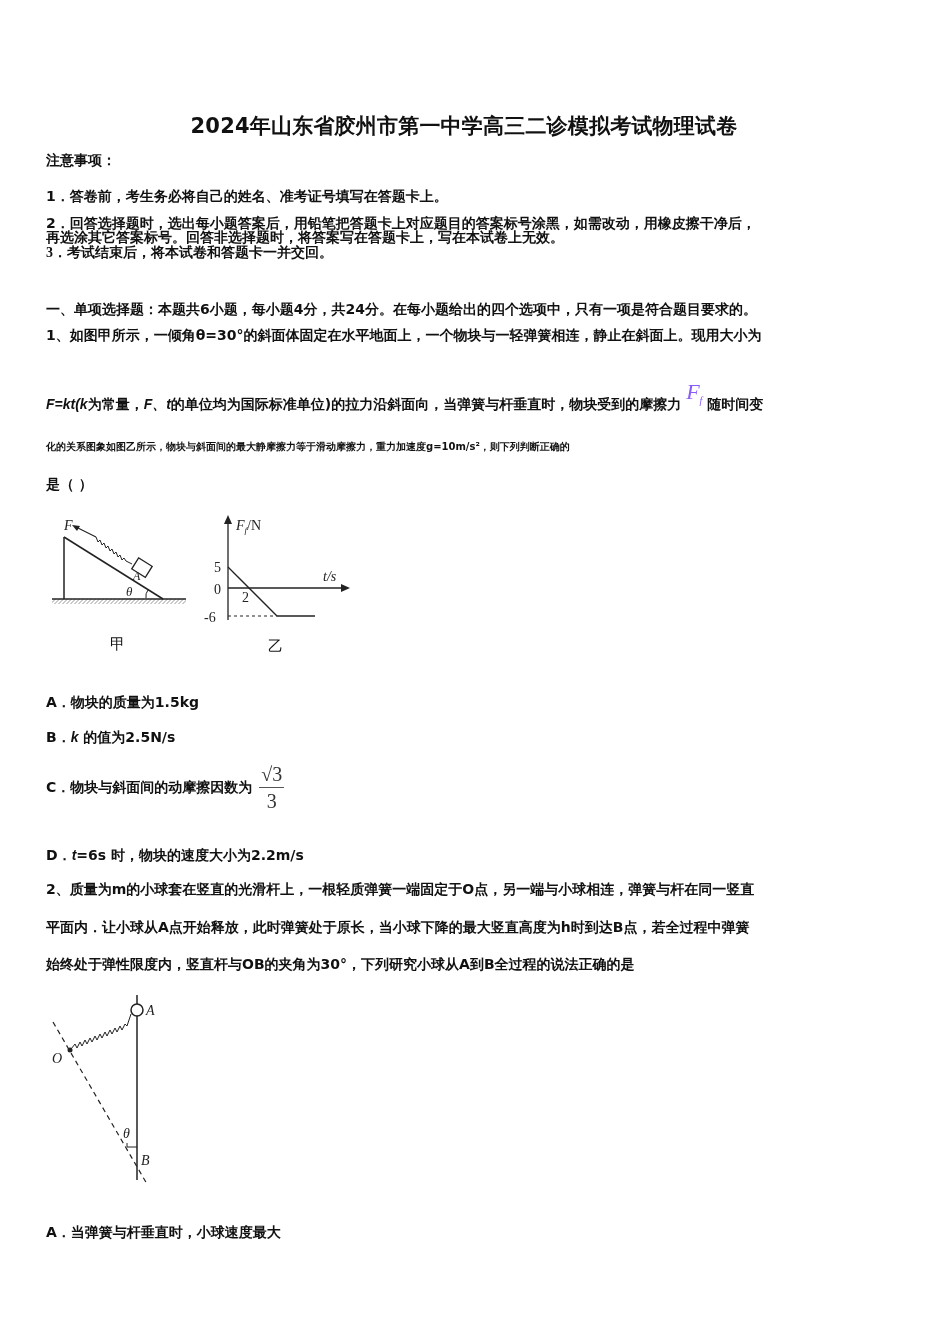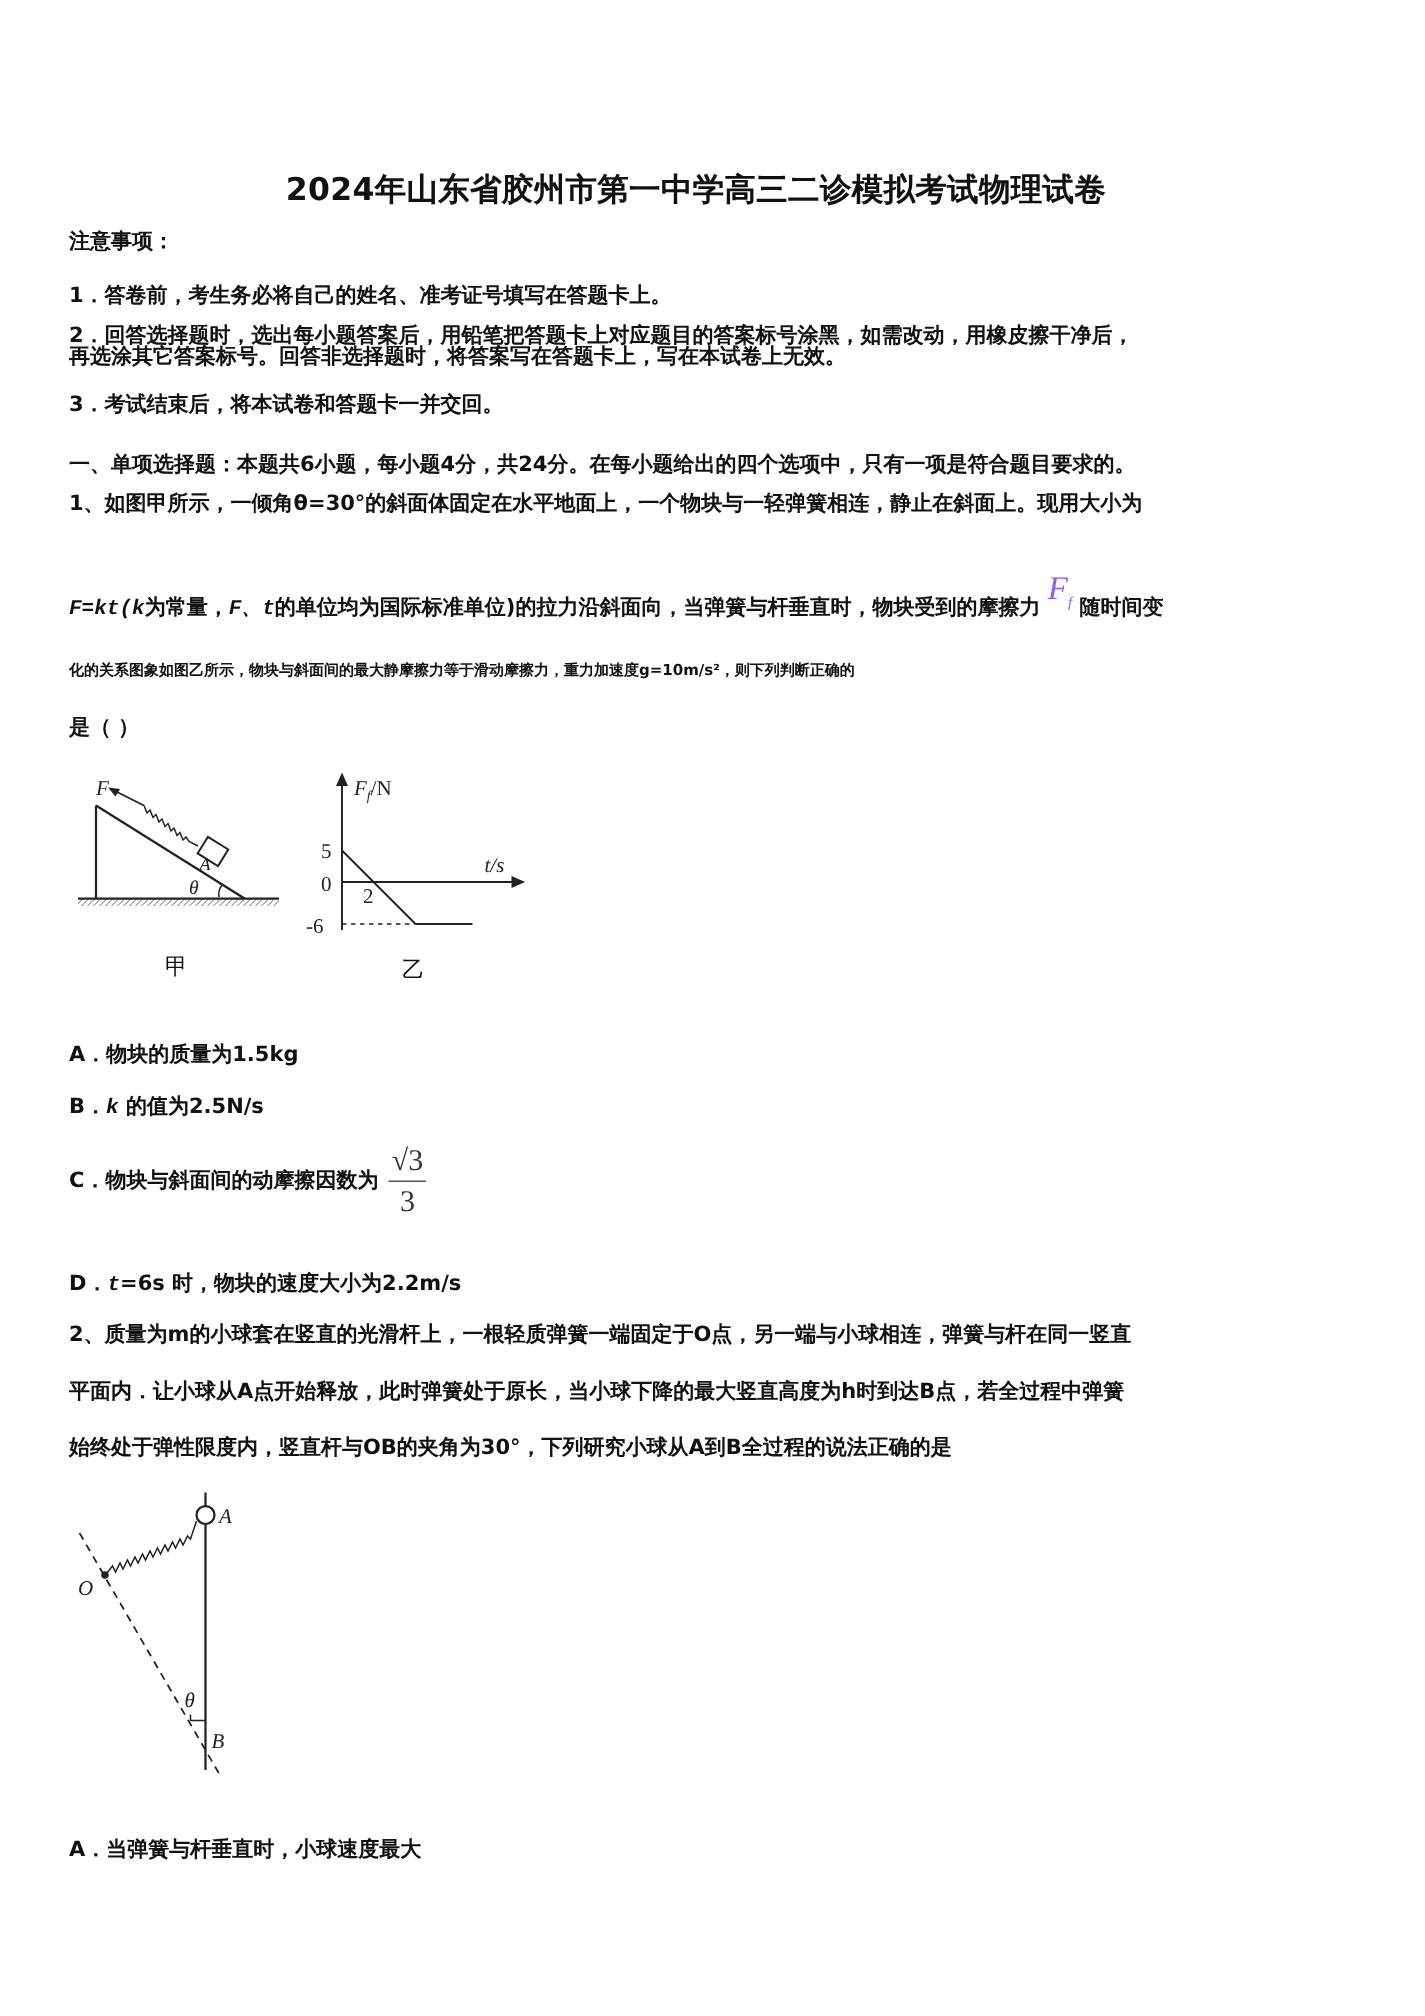--- a/index.html
+++ b/index.html
@@ -4,39 +4,39 @@
 <style>
   html, body { margin: 0; padding: 0; background: #ffffff; }
   body { width: 950px; height: 1344px; position: relative; overflow: hidden;
          font-family: "DejaVu Serif", "Liberation Serif", serif; color: #111; }
   .abs { position: absolute; white-space: nowrap; }
   .title { left: 0; width: 928px; top: 112px; text-align: center; font-family: "DejaVu Sans", sans-serif;
            font-weight: bold; font-size: 21px; letter-spacing: 0.2px; color: #111; }
   .line { font-size: 15px; font-weight: bold; left: 46px; }
   .sans { font-family: "DejaVu Sans", sans-serif; }
   .q { font-size: 15px; font-weight: bold; left: 46px; }
-  i.m { font-family: Liberation Mono, monospace; font-style: italic; }
+  i.m { font-family: Liberation Sans, sans-serif; font-style: italic; }
   .ff { font-family: "Liberation Serif", serif; font-style: italic; font-weight: normal; font-size: 22px; color:#8b5cf6; }
   .ff sub { font-size: 10px; }
   .frac { display: inline-block; vertical-align: middle; text-align: center; font-family: "Liberation Serif", serif;
           font-weight: normal; color: #333; font-size: 20px; line-height: 1; margin-left: 2px; }
   .frac .num { display: block; padding: 0 2px 3px; border-bottom: 1px solid #555; }
   .frac .den { display: block; padding-top: 3px; }
   svg text { font-family: "Liberation Serif", serif; }
 </style>
 </head>
 <body>
 
 <div class="abs title">2024年山东省胶州市第一中学高三二诊模拟考试物理试卷</div>
 
 <div class="abs line sans" style="top:152px;font-size:14px;">注意事项：</div>
 <div class="abs line sans" style="top:188px;font-size:14px;">1．答卷前，考生务必将自己的姓名、准考证号填写在答题卡上。</div>
 <div class="abs line sans" style="top:204px;font-size:14px;margin-top:11px;">2．回答选择题时，选出每小题答案后，用铅笔把答题卡上对应题目的答案标号涂黑，如需改动，用橡皮擦干净后，</div>
 <div class="abs line sans" style="top:229px;font-size:14px;">再选涂其它答案标号。回答非选择题时，将答案写在答题卡上，写在本试卷上无效。</div>
-<div class="abs line sans" style="top:261px;font-size:14px;">3．考试结束后，将本试卷和答题卡一并交回。</div>
+<div class="abs line sans" style="top:244px;font-size:14px;font-family:Liberation Serif, serif;">3．考试结束后，将本试卷和答题卡一并交回。</div>
 
 <div class="abs line sans" style="top:301px;font-size:14px;">一、单项选择题：本题共6小题，每小题4分，共24分。在每小题给出的四个选项中，只有一项是符合题目要求的。</div>
 
 <div class="abs line sans" style="top:327px;font-size:14px;">1、如图甲所示，一倾角θ=30°的斜面体固定在水平地面上，一个物块与一轻弹簧相连，静止在斜面上。现用大小为</div>
 
 <div class="abs q sans" style="top:389px;font-size:14px;">
   <i class="m">F=kt(</i><i class="m">k</i><span>为常量，</span><i class="m">F、t</i><span>的单位均为国际标准单位)的拉力沿斜面向，当弹簧与杆垂直时，物块受到的摩擦力</span>
   <span class="ff" style="position:relative;top:-10px;"><span>F</span><sub>f</sub></span>
   <span>随时间变</span>
 </div>

